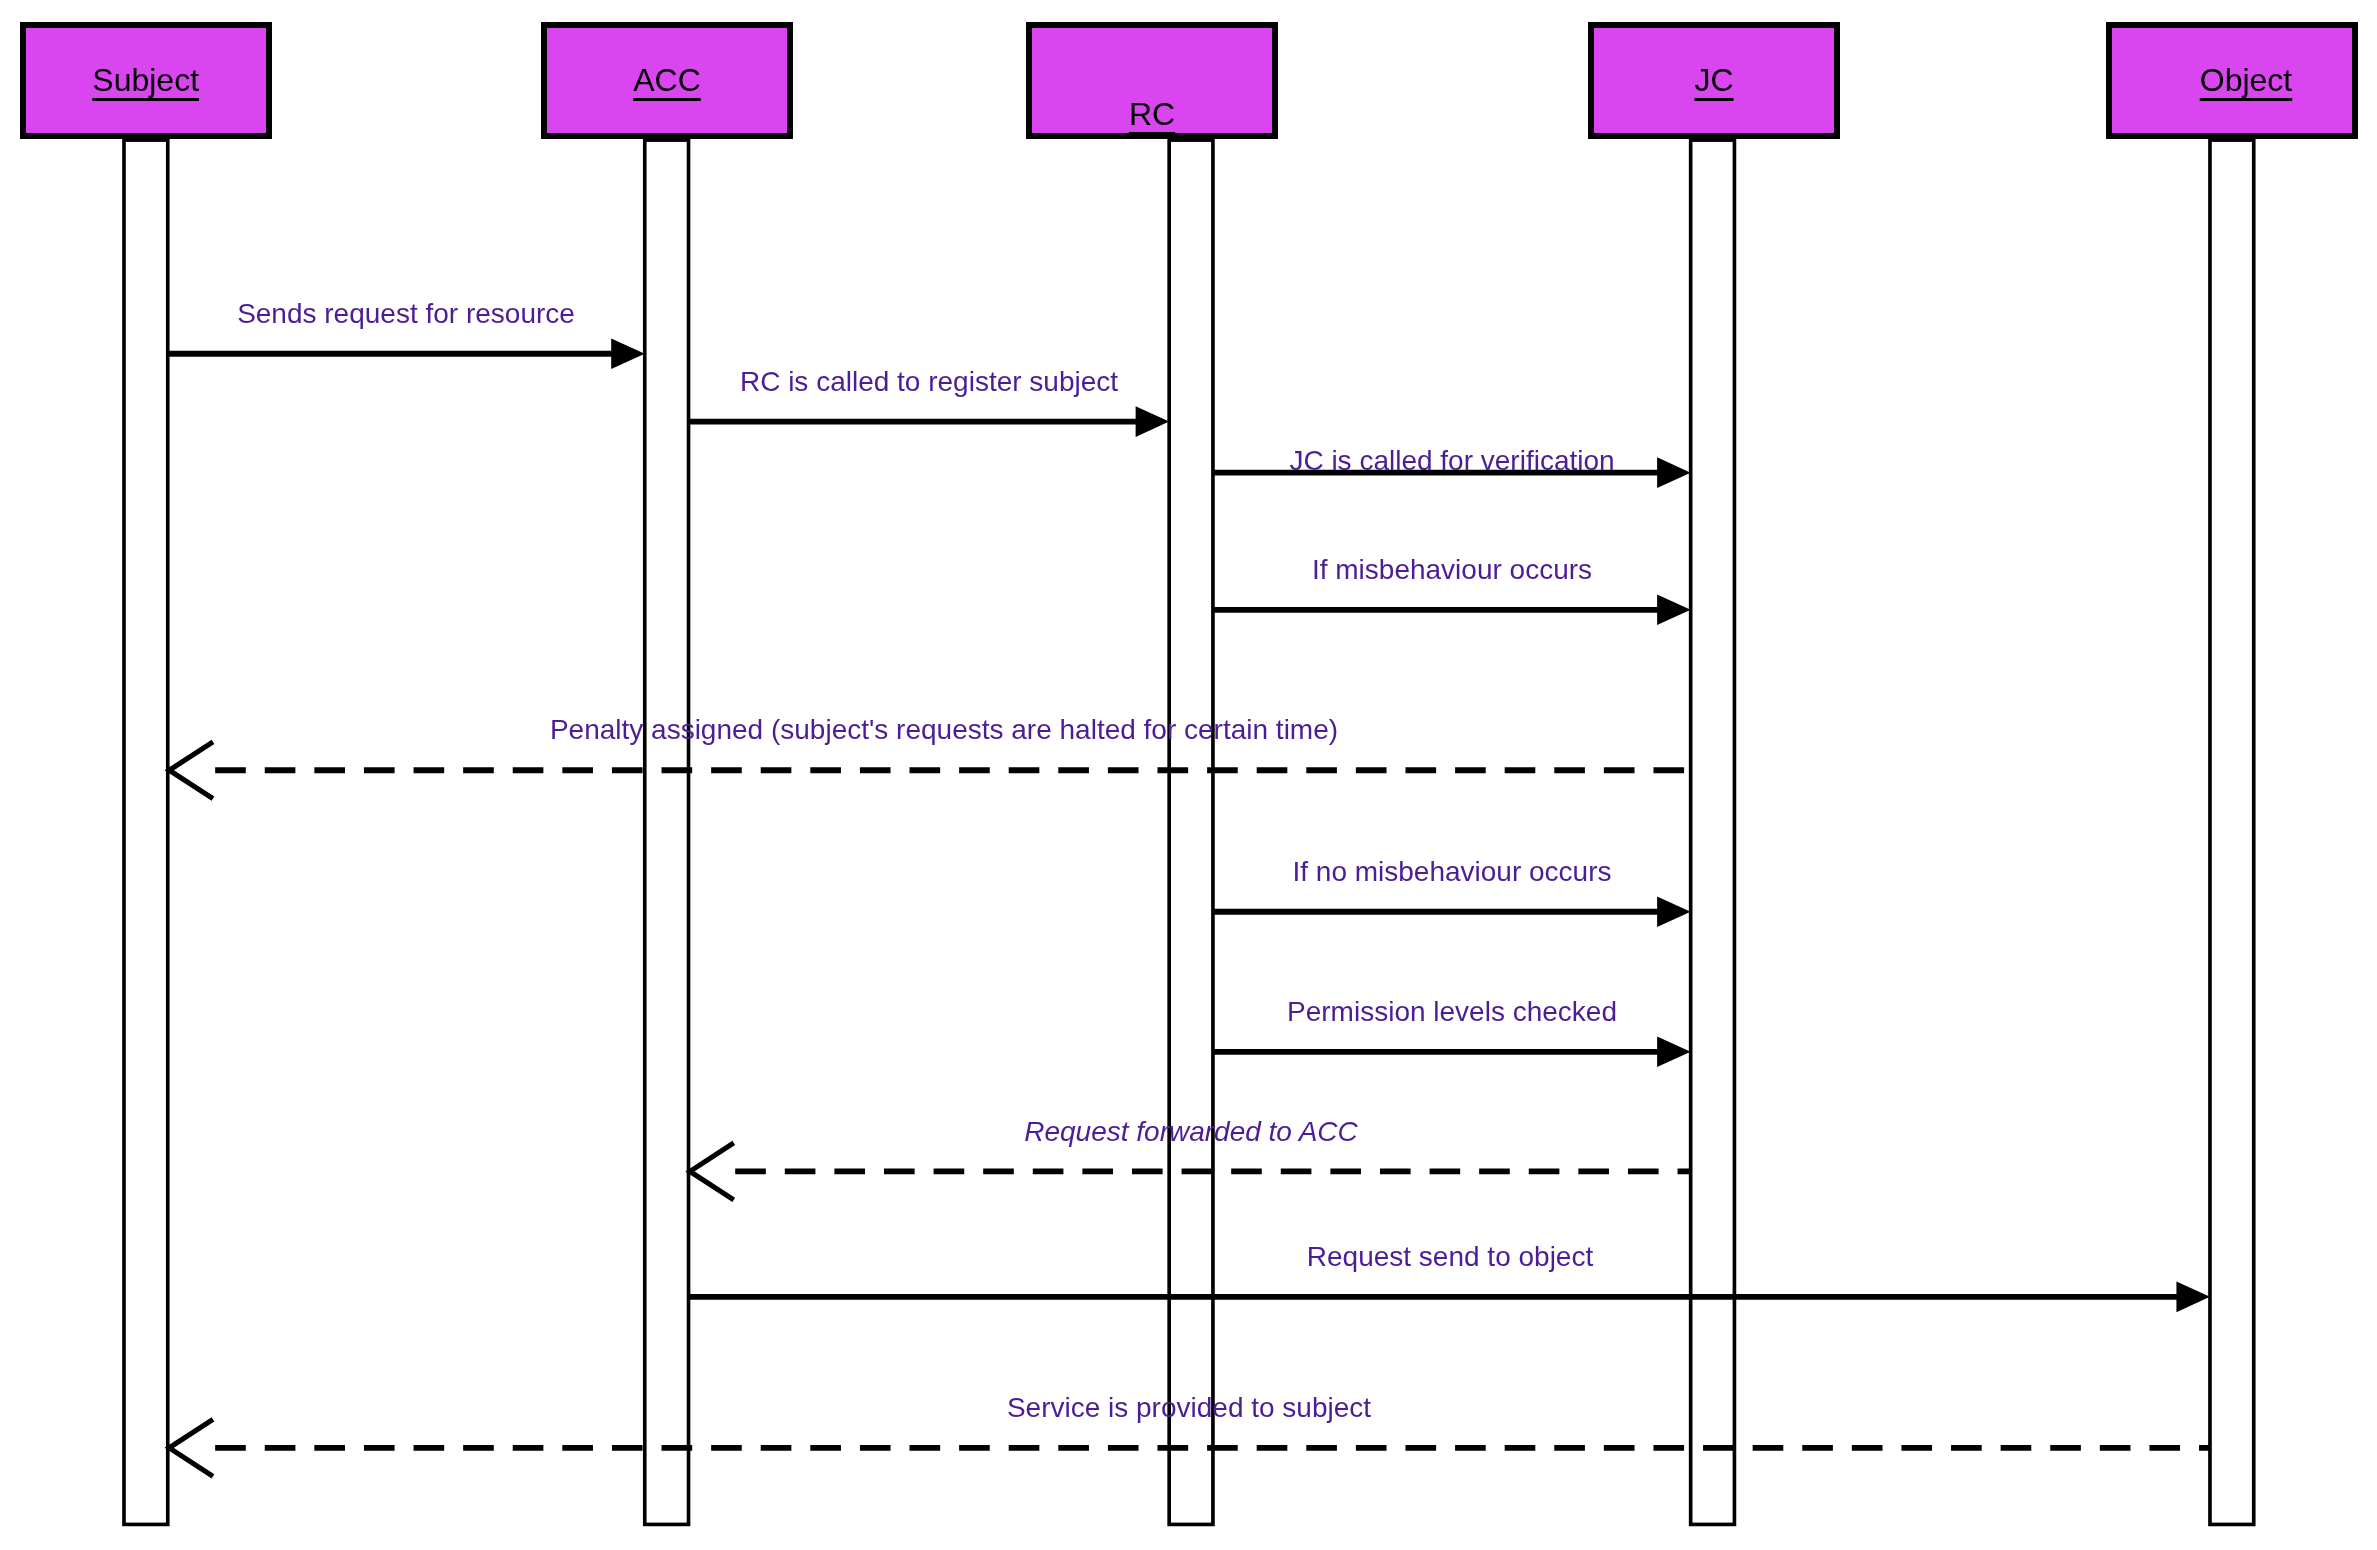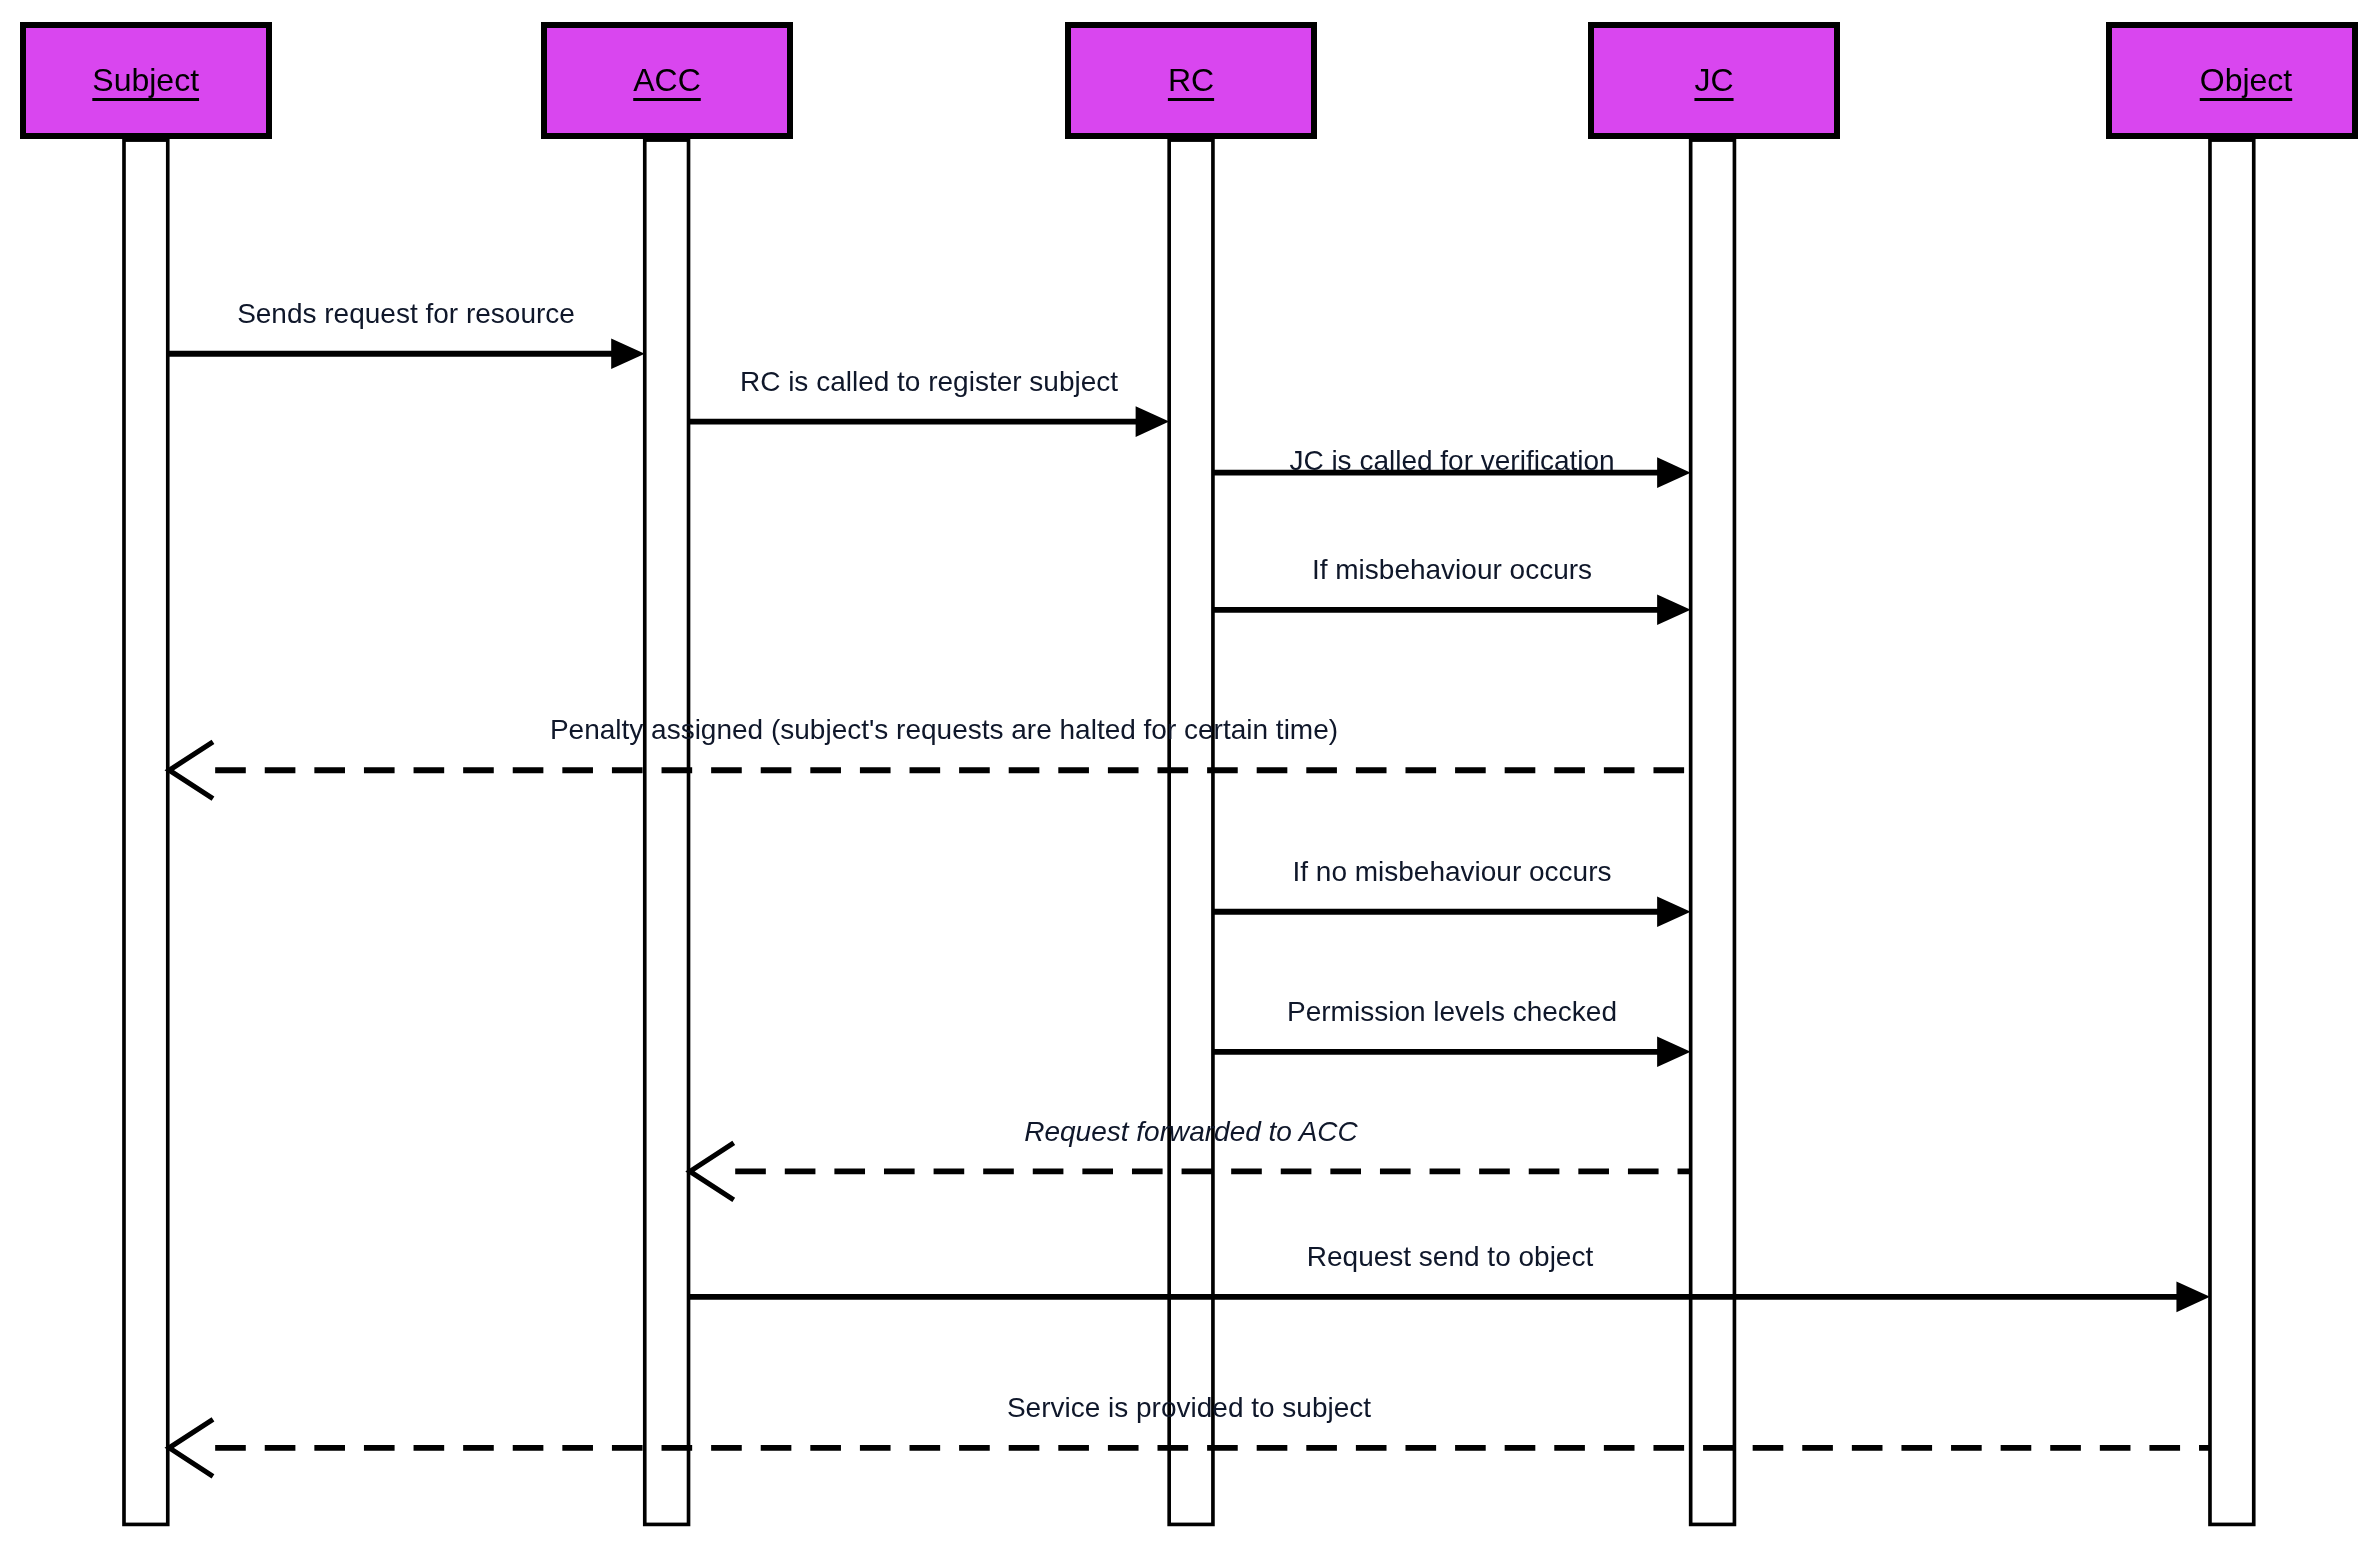--- a/index.html
+++ b/index.html
@@ -41,21 +41,21 @@
     text-decoration-thickness: 2.9px;
     text-underline-offset: 7.3px;
     white-space: nowrap;
   }
   .msg-label {
     position: absolute;
     transform: translateX(-50%);
     white-space: nowrap;
     font-size: 28px;
     line-height: 34px;
-    color: #0f172a;
+    color: #4c1d95;
   }
 </style>
 </head>
 <body>
 
 <div class="canvas">
 
   <svg class="lines-layer" viewBox="0 0 3259 2125">
 
     <rect x="170" y="192" width="60" height="1898" fill="#ffffff" stroke="#000000" stroke-width="5"></rect>
@@ -114,21 +114,21 @@
       <polyline points="292,1946 232,1985 292,2024" fill="none" stroke="#000000" stroke-width="7"></polyline>
     </g>
   </svg>
 
   <div class="participant-box" style="left:19.7px; top:22px;">
     <span class="participant-name">Subject</span>
   </div>
   <div class="participant-box" style="left:541px; top:22px;">
     <span class="participant-name">ACC</span>
   </div>
-  <div class="participant-box" style="left:1065px; top:22px;">
+  <div class="participant-box" style="left:1026px; top:22px;align-items:flex-end;">
     <span class="participant-name">RC</span>
   </div>
   <div class="participant-box" style="left:1588px; top:22px;">
     <span class="participant-name">JC</span>
   </div>
   <div class="participant-box" style="left:2106px; top:22px;padding-left:28px;">
     <span class="participant-name">Object</span>
   </div>
 
   <div class="msg-label" style="left:406px;  top:297px;">Sends request for resource</div>

